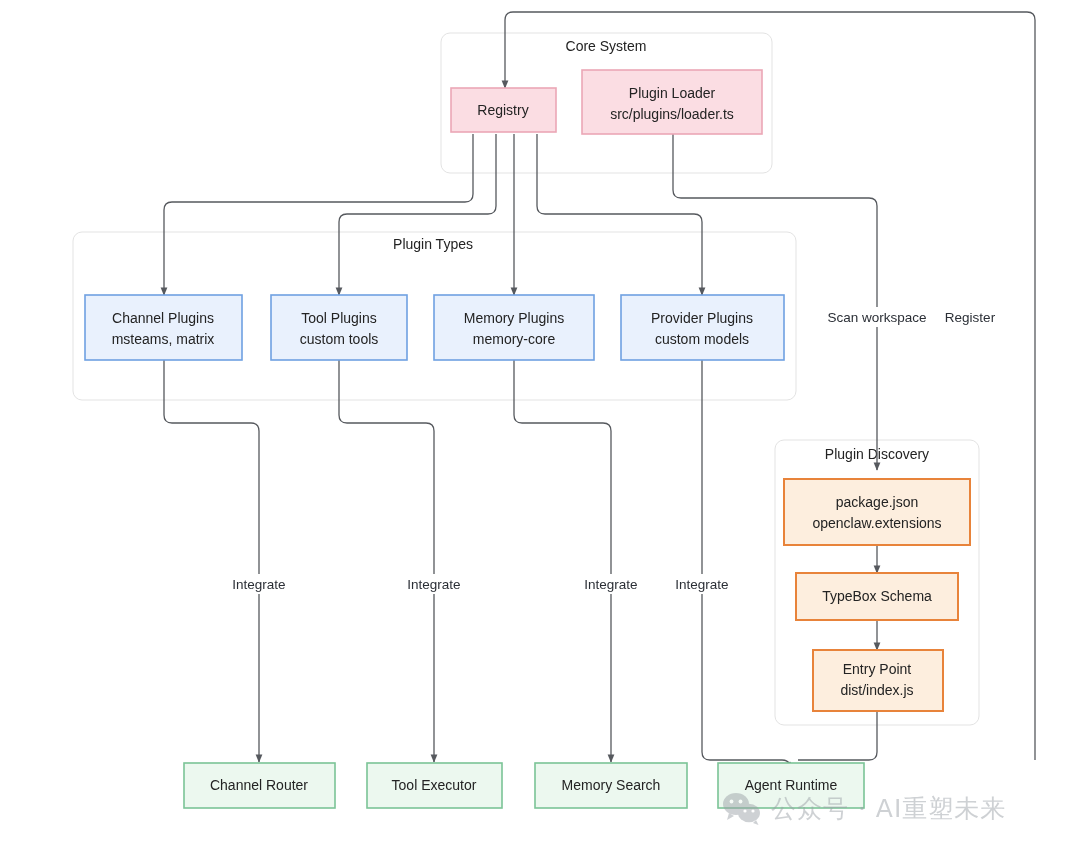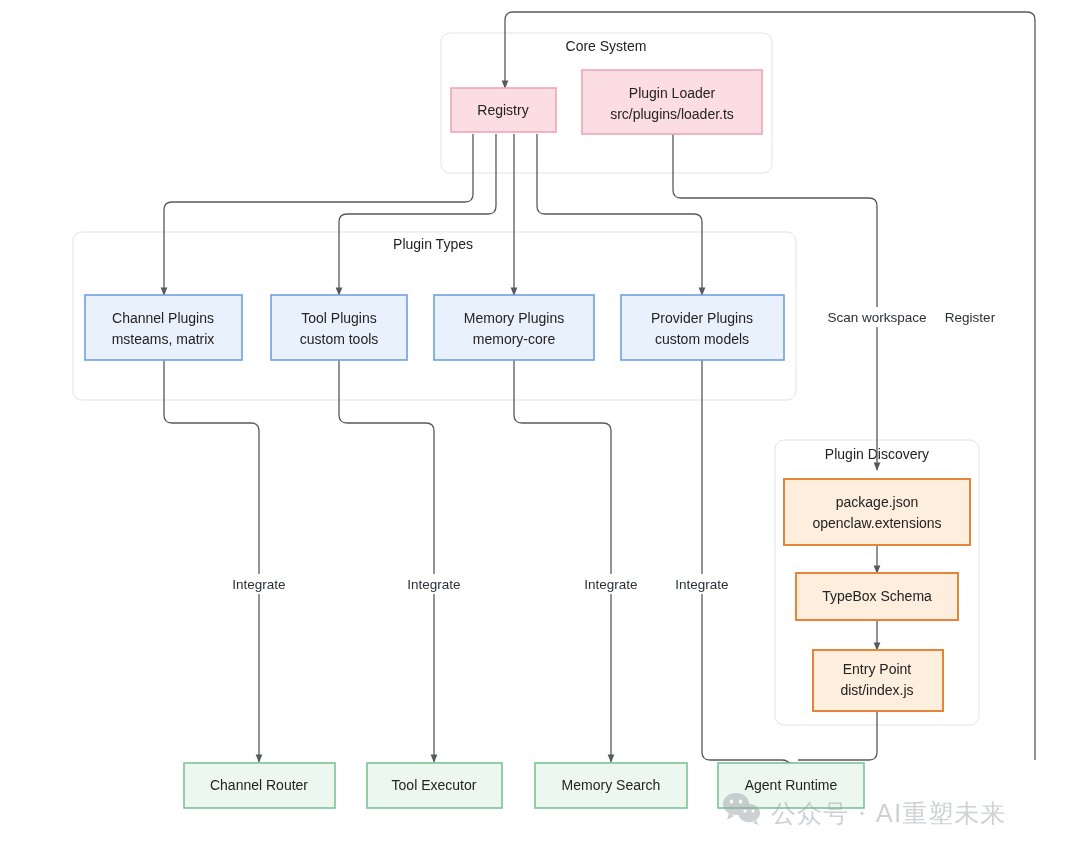--- a/index.html
+++ b/index.html
@@ -57,21 +57,21 @@
     fill: #2b2f36;
     text-anchor: middle;
     dominant-baseline: middle;
   }
   .edge-label-bg { fill: #ffffff; }
   #watermark {
     position: absolute;
     left: 722px;
     top: 792px;
     display: flex;
-    align-items: flex-end;
+    align-items: flex-start;
     gap: 9px;
     opacity: 0.48;
     pointer-events: none;
   }
   #watermark .wm-text {
     font-size: 25px;
     color: #9aa0a6;
     letter-spacing: 1px;
     white-space: nowrap;
     font-family: "DejaVu Sans", sans-serif;

